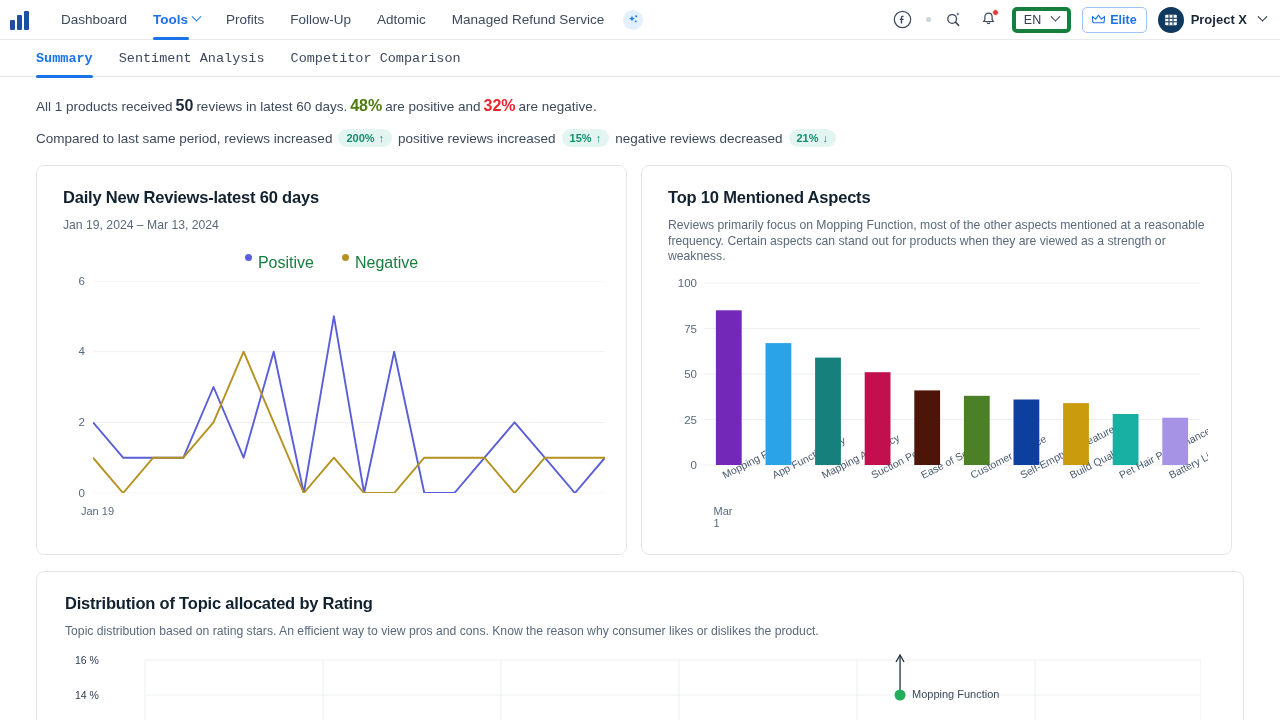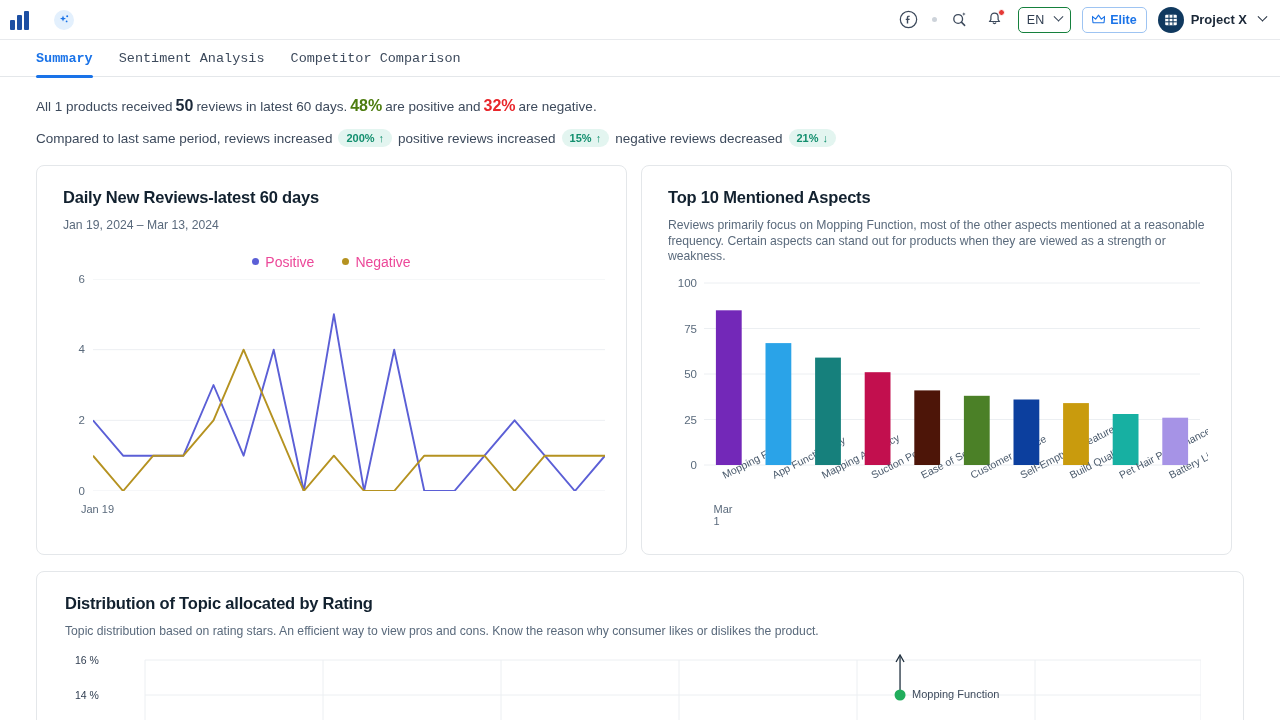--- a/index.html
+++ b/index.html
@@ -46,21 +46,21 @@
     margin-left: 6px; color:#1a73e8; font-size: 12px; cursor: pointer;
   }
 
   .topright { margin-left: auto; display: flex; align-items: center; gap: 11px; }
   .icobtn { width: 24px; height: 24px; display:flex; align-items:center;
     justify-content:center; cursor:pointer; position: relative; color:#3d4a5c; }
   .reddot { position:absolute; top:1px; right:2px; width:7px; height:7px;
     border-radius:50%; background:#e53935; border:1.5px solid #fff; }
   .graydot { width:5px; height:5px; border-radius:50%; background:#cdd3da; }
   .langbox {
-    border:1px solid #15803d; border-radius:5px; height:26px; padding:0 8px;
+    border:4px solid #15803d; border-radius:5px; height:26px; padding:0 8px;
     display:flex; align-items:center; gap:6px; font-size:12.5px; color:#2f3d50;
     cursor:pointer;
   }
   .elitebox {
     border:1px solid #9ec4f2; border-radius:5px; height:26px; padding:0 9px;
     display:flex; align-items:center; gap:5px; font-size:12.5px;
     color:#1a73e8; font-weight:bold; cursor:pointer;
   }
   .projbox { display:flex; align-items:center; gap:7px; cursor:pointer;
     font-size:13px; font-weight:bold; color:#1b2838; }
@@ -101,21 +101,21 @@
     border:1px solid #e4e7ea; border-radius:8px; background:#fff;
     padding:22px 26px 20px 26px;
   }
   .card.left { width:591px; height:390px; }
   .card.right { width:591px; height:390px; }
   .cardtitle { font-size:16.5px; font-weight:bold; color:#12212f; letter-spacing:-0.2px; }
   .cardsub { font-size:12.2px; color:#5a6a7c; margin-top:11px; line-height:1.28; }
 
   
   .legend { display:flex; justify-content:center; gap:28px; margin-top:20px; }
-  .legitem { display:flex; align-items:center; gap:6px; font-size:14px; color:#ec4899; }
+  .legitem { display:flex; align-items:flex-start; gap:6px; font-size:16px; color:#15803d; }
   .ldot { width:7px; height:7px; border-radius:50%; }
   .linewrap { position:relative; margin-top:9px; height:240px; }
   .ylabels { position:absolute; left:0; top:0; width:22px; height:212px; }
   .ylab { position:absolute; right:0; font-size:11.5px; color:#5a6a7c;
     transform:translateY(-50%); }
   .xlabrow { position:absolute; bottom:0px; left:30px; right:0; height:16px; }
   .xlab { position:absolute; font-size:11px; color:#5a6a7c; }
 
   
   .barwrap { position:relative; margin-top:10px; height:255px; }
@@ -132,20 +132,41 @@
 </style>
 </head>
 <body>
 
 <div class="topbar">
   <div class="grid-logo">
     <i></i>
       <i></i>
       <i></i>
   </div>
+  <div class="navlinks" id="navlinks">
+      <div class="navlink">
+        <span>Dashboard</span>
+      </div>
+      <div class="navlink active">
+        <span>Tools</span>
+        <span class="caret"></span>
+      </div>
+      <div class="navlink">
+        <span>Profits</span>
+      </div>
+      <div class="navlink">
+        <span>Follow-Up</span>
+      </div>
+      <div class="navlink">
+        <span>Adtomic</span>
+      </div>
+      <div class="navlink">
+        <span>Managed Refund Service</span>
+      </div>
+    </div>
   <div class="sparkle-chip">
     <svg width="12" height="12" viewBox="0 0 12 12">
         <path d="M5 1.5 L5.8 3.8 L8 4.6 L5.8 5.4 L5 7.6 L4.2 5.4 L2 4.6 L4.2 3.8 Z" fill="#1a73e8"></path>
         <circle cx="9.2" cy="2.2" r="1" fill="#1a73e8"></circle>
         <circle cx="8.6" cy="7.4" r="0.9" fill="#1a73e8"></circle>
       </svg>
   </div>
 
   <div class="topright">
     <div class="icobtn">

